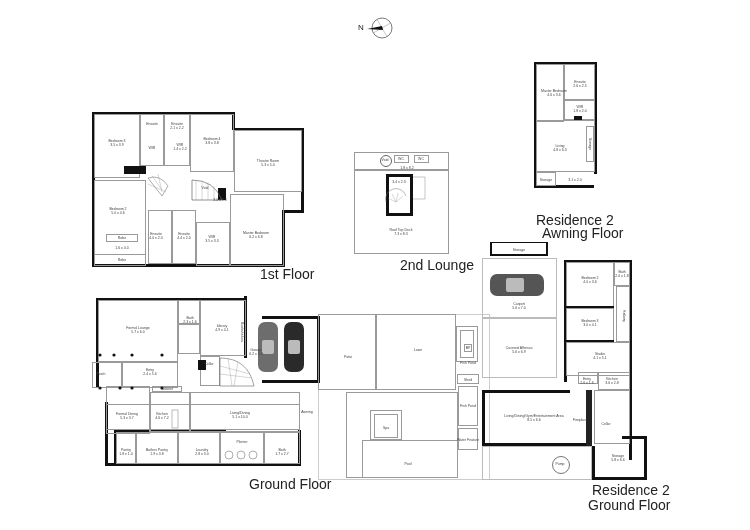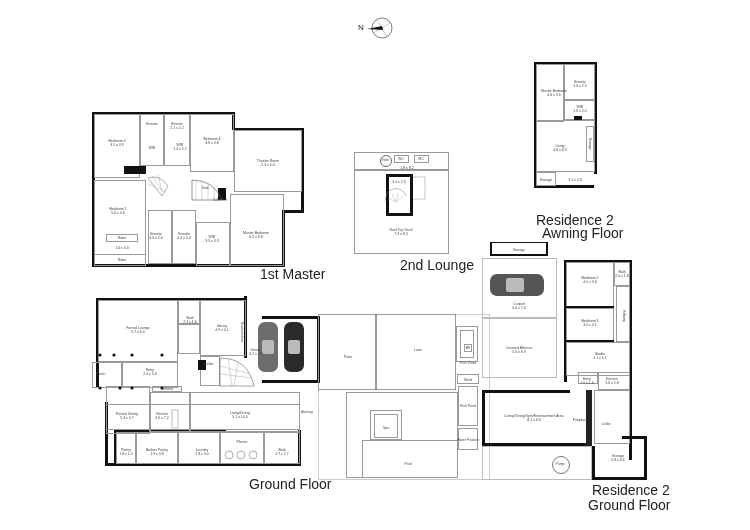--- a/index.html
+++ b/index.html
@@ -78,21 +78,21 @@
 <span>4.0 x 2.0</span></span>
   <span class="rlabel" style="left:92px;top:126px;"><span>Ensuite</span>
 <span>4.4 x 2.0</span></span>
   <span class="rlabel" style="left:120px;top:129px;"><span>WIR</span>
 <span>3.5 x 3.3</span></span>
   <span class="rlabel" style="left:164px;top:125px;"><span>Master Bedroom</span>
 <span>6.2 x 6.8</span></span>
   <span class="rlabel" style="left:113px;top:78px;"><span>Void</span></span>
   <span class="rlabel" style="left:128px;top:90px;"><span>3.0 x 6.8</span></span>
 </div>
-<div class="flabel" style="left:260px;top:268px;">1st Master</div>
+<div class="flabel" style="left:260px;top:268px;">1st Floor</div>
 
 <div class="abs" style="left:354px;top:152px;width:95px;height:102px;">
   <div class="thin" style="left:0;top:0;width:95px;height:102px;"></div>
   <div class="thin" style="left:0;top:0;width:95px;height:18px;"></div>
   <div class="thin" style="left:0;top:18px;width:95px;height:84px;"></div>
   <div class="abs" style="left:26px;top:3px;width:10px;height:10px;border:1px solid #666;border-radius:50%;"></div>
   <div class="thin" style="left:40px;top:3px;width:15px;height:8px;"></div>
   <div class="thin" style="left:60px;top:3px;width:15px;height:8px;"></div>
   <div class="abs" style="left:32px;top:22px;width:27px;height:42px;border:3px solid #111;box-sizing:border-box;"></div>
   <svg width="95" height="102">

